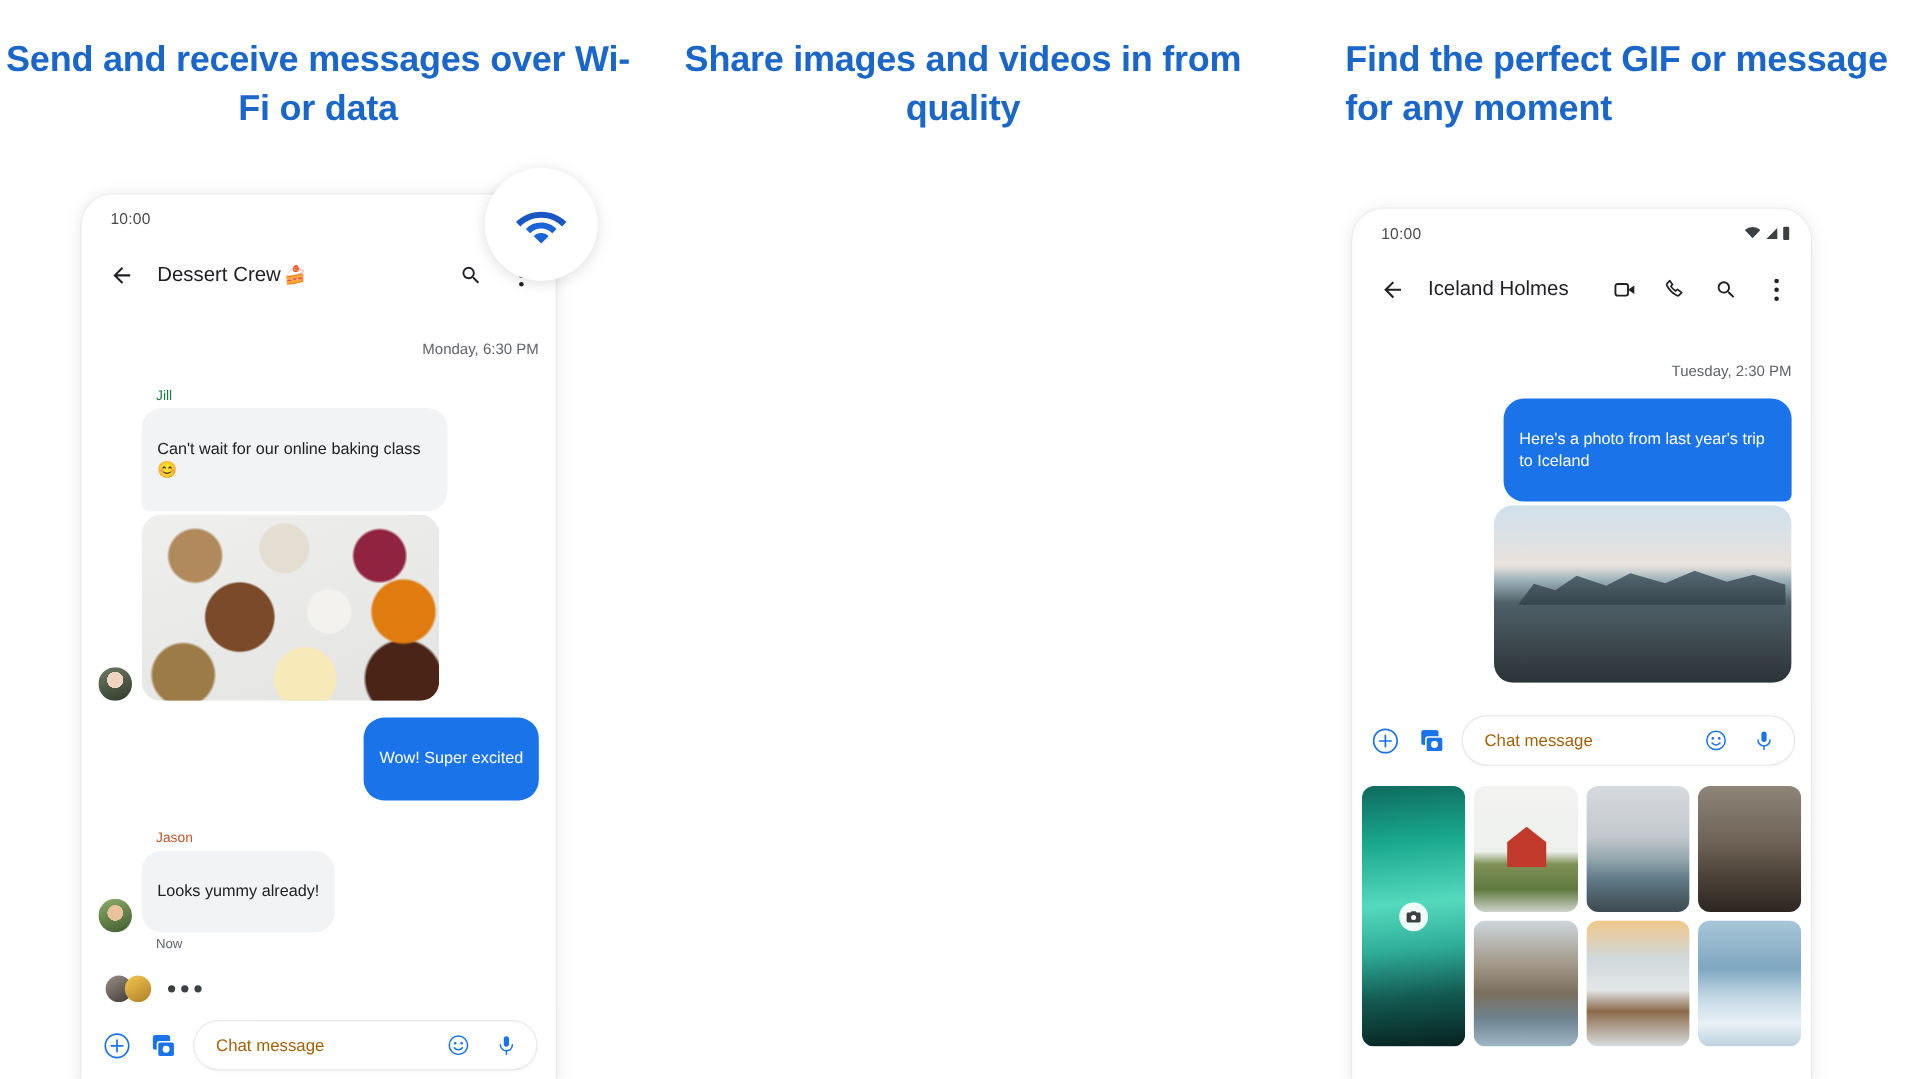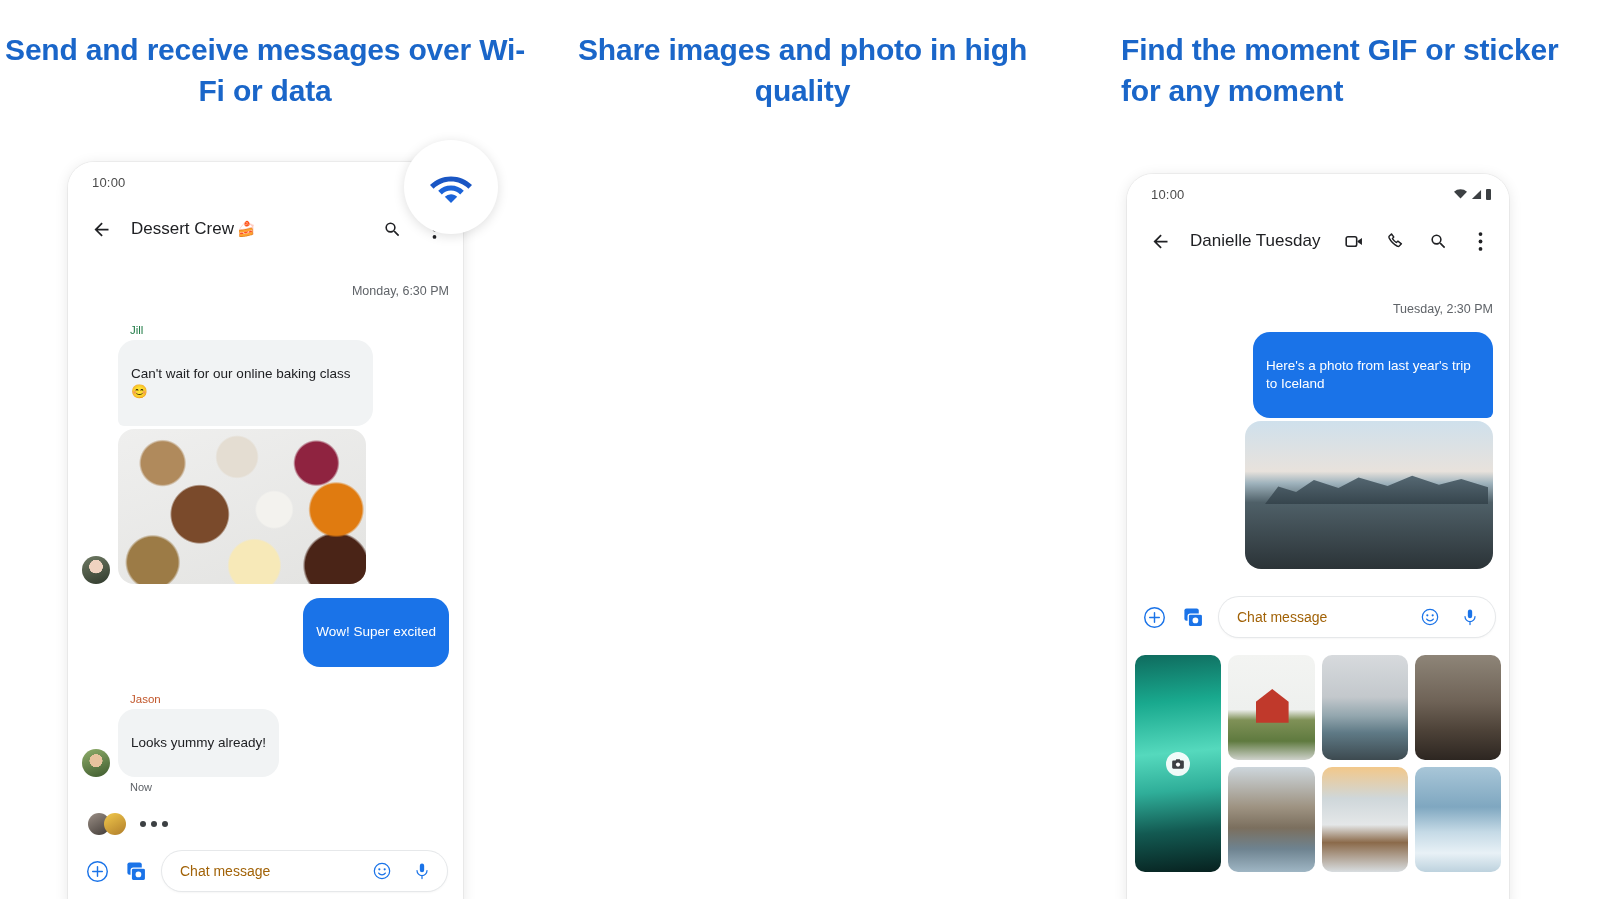--- a/index.html
+++ b/index.html
@@ -287,21 +287,21 @@
     <div class="wifi-badge">
       <svg width="46" height="34" viewBox="0 0 46 34">
         <path d="M23 6.5C31.2 6.5 38.6 9.8 44 15.1l-3.6 3.6C35.8 14.2 29.7 11.5 23 11.5S10.2 14.2 5.6 18.7L2 15.1C7.4 9.8 14.8 6.5 23 6.5z" fill="#1a56c4"></path>
         <path d="M23 15.5c5 0 9.5 2 12.8 5.3l-3.6 3.6A13 13 0 0023 20.5c-3.6 0-6.8 1.4-9.2 3.9l-3.6-3.6A18 18 0 0123 15.5z" fill="#1b63d8"></path>
         <path d="M23 24.2c2.4 0 4.6 1 6.2 2.6L23 33l-6.2-6.2a8.7 8.7 0 016.2-2.6z" fill="#1b63d8"></path>
       </svg>
     </div>
   </div>
 
   <div class="panel panel-2">
-    <div class="headline">Share images and photo in high quality</div>
+    <div class="headline">Share images and videos in from quality</div>
 
     <div class="phone phone-2">
       <div class="screen">
 
         <div class="statusbar">
           <span class="status-time">10:00</span>
           <span class="status-icons">
             <svg class="sig-wifi" viewBox="0 0 16 12">
                 <path d="M8 11.5 0 3.2A12 12 0 0 1 16 3.2z" fill="#3c4043"></path>
               </svg>
@@ -311,21 +311,21 @@
             <span class="sig-batt"></span>
           </span>
         </div>
 
         <div class="appbar">
           <span class="icon-btn">
             <svg width="21" height="21" viewBox="0 0 24 24">
                 <path d="M20 11H7.8l5.6-5.6L12 4l-8 8 8 8 1.4-1.4L7.8 13H20z" fill="#202124"></path>
               </svg>
           </span>
-          <span class="title">Danielle Tuesday</span>
+          <span class="title">Iceland Holmes</span>
           <span class="actions">
             <span class="icon-btn">
               <svg width="21" height="21" viewBox="0 0 24 24">
                   <rect x="2.5" y="6.5" width="12" height="11" rx="2" fill="none" stroke="#202124" stroke-width="1.8"></rect>
                   <path d="M15.5 11.3l5-3.3v8l-5-3.3z" fill="#202124"></path>
                 </svg>
             </span>
             <span class="icon-btn">
               <svg width="20" height="20" viewBox="0 0 24 24">
                   <path d="M6.6 3.5 4 6.1c-.6.6-.7 1.5-.3 2.2 2.2 4.3 5.7 7.8 10 10 .7.4 1.6.3 2.2-.3l2.6-2.6-4.2-3.2-2 1.6c-1.8-1.2-3.4-2.8-4.6-4.6l1.6-2z" fill="none" stroke="#202124" stroke-width="1.7" stroke-linejoin="round"></path>
@@ -419,17 +419,17 @@
           <div class="tray-cell">
               <div class="ph-waterfall"></div>
             </div>
         </div>
 
       </div>
     </div>
   </div>
 
   <div class="panel panel-3">
-    <div class="headline" style="text-align:left;padding-left:46px">Find the moment GIF or sticker for any moment</div>
+    <div class="headline" style="text-align:left;padding-left:46px">Find the perfect GIF or message for any moment</div>
 
   </div>
 
 </div>
 
 </body></html>

